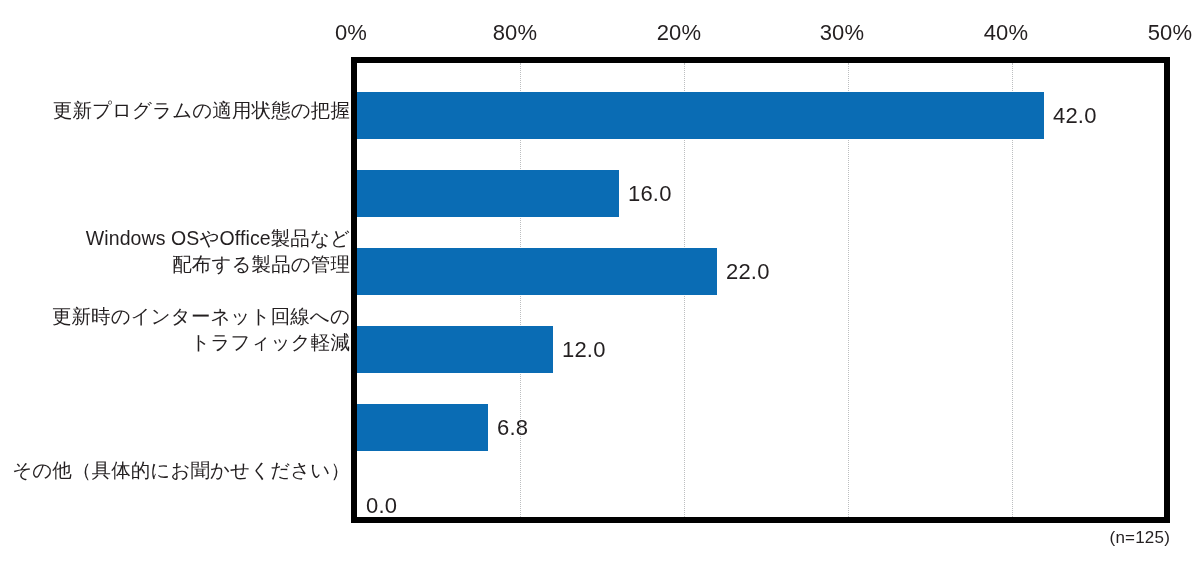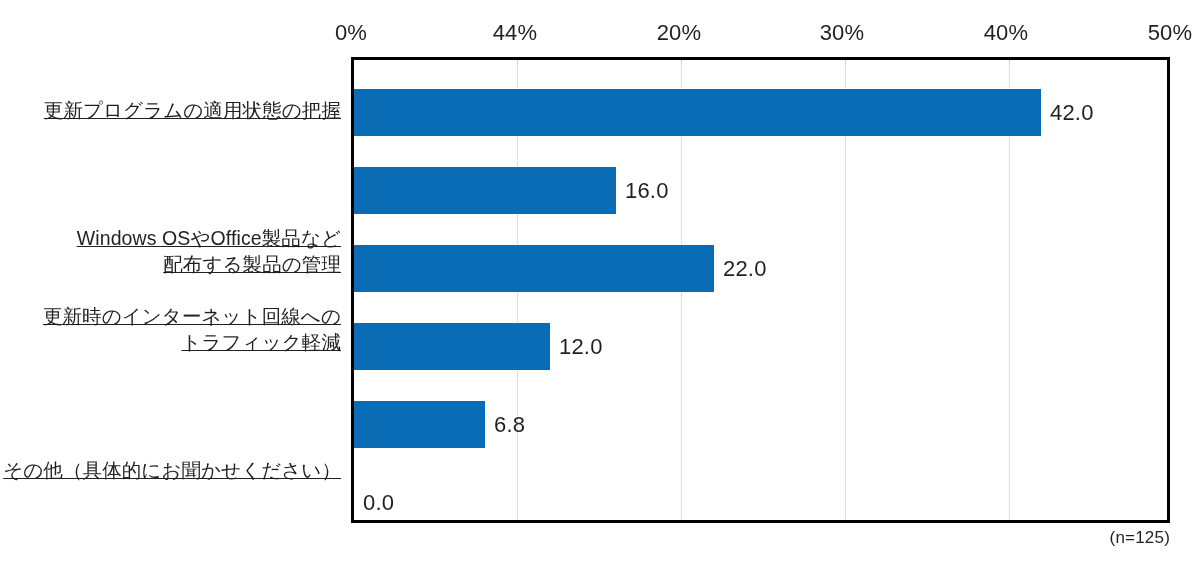--- a/index.html
+++ b/index.html
@@ -19,21 +19,21 @@
     overflow: hidden;
   }
 
   
   #plot-area {
     position: absolute;
     left: 351px;
     top: 57px;
     width: 819px;
     height: 466px;
-    border: 3px solid #000000;
+    border: 6px solid #000000;
     box-sizing: border-box;
     background: #ffffff;
   }
   .gridline {
     position: absolute;
     top: 0;
     bottom: 0;
     width: 0;
     border-left: 1px dotted #bcbec0;
   }
@@ -63,24 +63,23 @@
   }
   #cat-labels {
     position: absolute;
     left: 0;
     top: 0;
     width: 345px;
     height: 567px;
   }
   #cat-labels .cat-label {
     right: auto;
-    left: 0;
+    left: 9px;
     width: 341px;
     transform: translateY(-50%);
-    text-decoration: underline;
   }
 
   
   .bar {
     position: absolute;
     height: 47px;
     background: #0a6cb4;
   }
   .bar-value {
     position: absolute;
@@ -101,21 +100,21 @@
     letter-spacing: 0.2px;
   }
 </style>
 </head>
 <body>
 
 <div id="chart-root">
 
   <div>
     <span class="tick-label" style="left:351px;">0%</span>
-    <span class="tick-label" style="left:515px;">44%</span>
+    <span class="tick-label" style="left:515px;">80%</span>
     <span class="tick-label" style="left:679px;">20%</span>
     <span class="tick-label" style="left:842px;">30%</span>
     <span class="tick-label" style="left:1006px;">40%</span>
     <span class="tick-label" style="left:1170px;text-align:center;">50%</span>
   </div>
 
   <div id="cat-labels">
     <div class="cat-label" style="top:110px;">更新プログラムの適用状態の把握</div>
     <div class="cat-label" style="top:251px;">Windows OSやOffice製品など
 配布する製品の管理</div>

